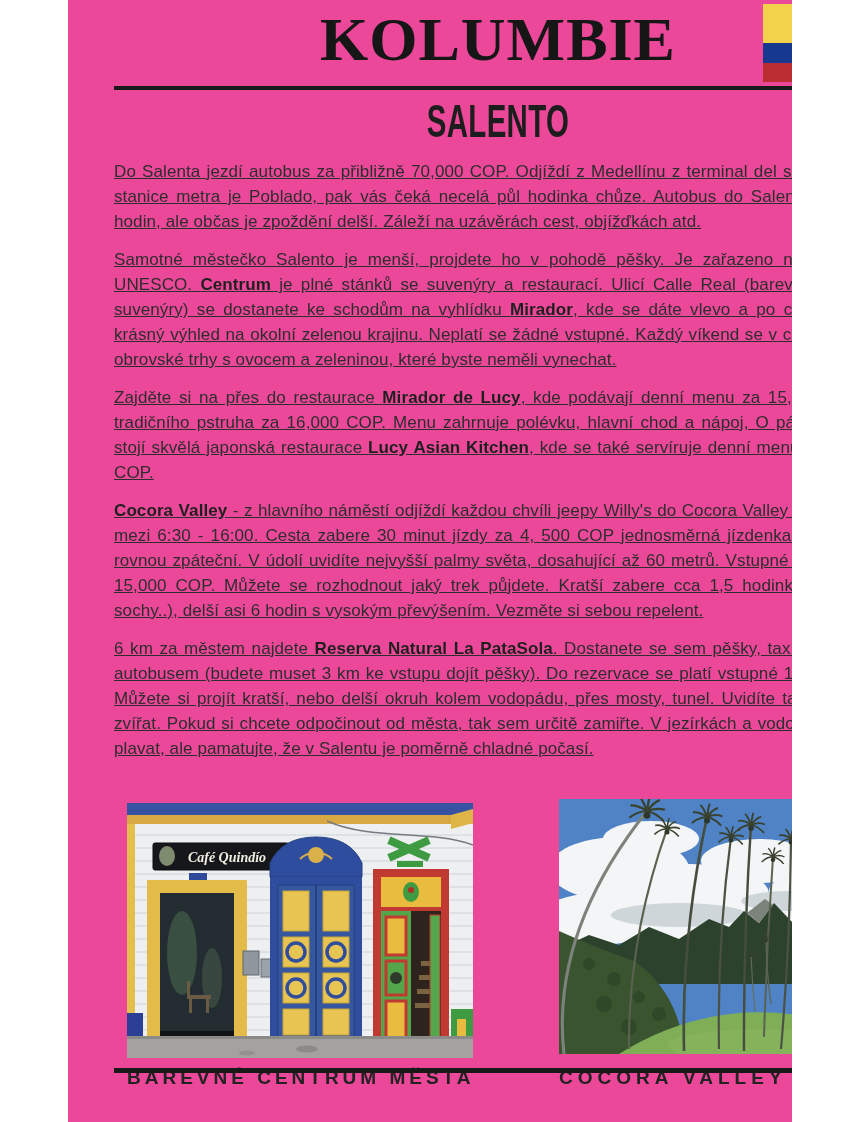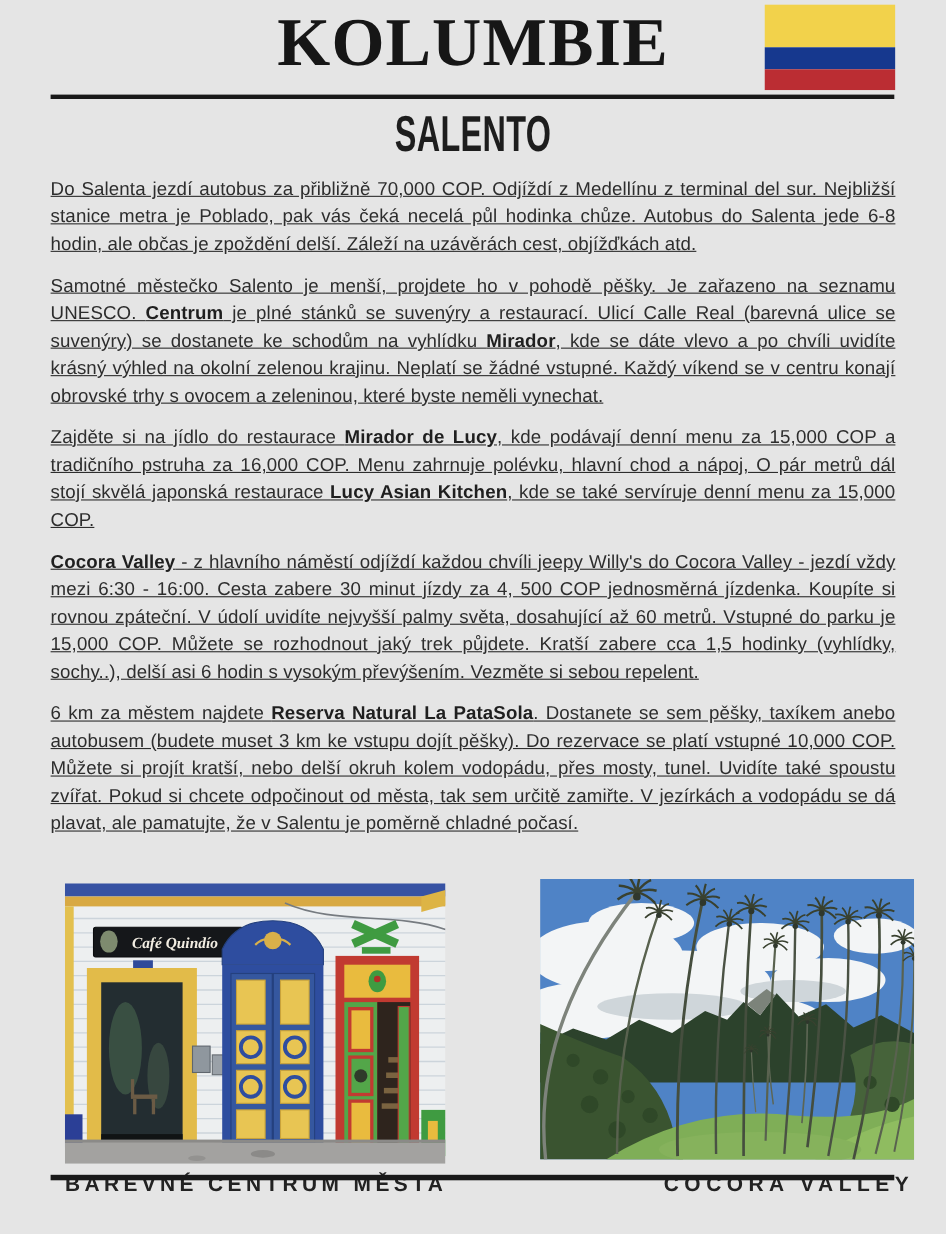--- a/index.html
+++ b/index.html
@@ -1,18 +1,18 @@
 <!DOCTYPE html>
 <html><head>
 <meta charset="utf-8">
 <style>
   html,body { margin:0; padding:0; background:#ffffff; }
   .page {
-    position:relative; width:860px; height:1122px; margin:0 auto;
-    background:#e5e5e5; overflow:hidden;
+    position:relative; width:724px; height:1122px; margin:0 auto;
+    background:#ec4899; overflow:hidden;
     font-family:"Liberation Sans", sans-serif; color:#2e2e2e;
   }
   .title {
     position:absolute; top:4px; left:0; width:860px; margin:0;
     text-align:center; font-family:"Liberation Serif", serif;
     font-weight:bold; font-size:62px; letter-spacing:1px; color:#161616;
   }
   .flag { position:absolute; left:695px; top:4px; }
   .header-rule {
     position:absolute; left:46px; top:86px; width:767px; height:4px;
@@ -29,21 +29,21 @@
     font-size:17px; line-height:25px; text-align:justify;
     letter-spacing:0.1px; color:#2d2d2d;
   }
   .body-text p { margin:0 0 13px 0;text-decoration:underline; }
   .body-text b { color:#1f1f1f;margin-top:28px; }
   figure { margin:0; padding:16px; position:absolute; }
   .figure-centrum { left:43px; top:787px; width:346px; }
   .figure-cocora { left:475px; top:783px; width:340px; }
   figure svg { display:block; }
   .caption {
-    margin-top:9px; text-align:right; font-size:19px; font-weight:bold;
+    margin-top:9px; text-align:left; font-size:19px; font-weight:bold;
     letter-spacing:4px; color:#222222; white-space:nowrap;
   }
   .figure-cocora .caption { margin-top:13px; letter-spacing:5px; }
   .bottom-rule {
     position:absolute; left:46px; top:1068px; width:767px; height:5px;
     background:#191919;
   }
 </style>
 </head>
 <body>
@@ -58,21 +58,21 @@
     <rect x="0" y="59" width="119" height="19" fill="#BB2D33"></rect>
   </svg>
 
   <div class="header-rule"></div>
 
   <h2 class="subtitle">SALENTO</h2>
 
   <div class="body-text" id="paragraphs">
       <p><span>Do Salenta jezdí autobus za přibližně 70,000 COP. Odjíždí z Medellínu z terminal del sur. Nejbližší stanice metra je Poblado, pak vás čeká necelá půl hodinka chůze. Autobus do Salenta jede 6-8 hodin, ale občas je zpoždění delší. Záleží na uzávěrách cest, objížďkách atd.</span></p>
       <p><span>Samotné městečko Salento je menší, projdete ho v pohodě pěšky.  Je zařazeno na seznamu UNESCO. </span><b>Centrum</b><span> je plné stánků se suvenýry a restaurací. Ulicí Calle Real (barevná ulice se suvenýry) se dostanete ke schodům na vyhlídku </span><b>Mirador</b><span>, kde se dáte vlevo a po chvíli uvidíte krásný výhled na okolní zelenou krajinu. Neplatí se žádné vstupné. Každý víkend se v centru konají obrovské trhy s ovocem a zeleninou, které byste neměli vynechat.</span></p>
-      <p><span>Zajděte si na jídlo do restaurace </span><b>Mirador de Lucy</b><span>, kde podávají denní menu za 15,000 COP a tradičního pstruha za 16,000 COP. Menu zahrnuje polévku, hlavní chod a nápoj, O pár metrů dál stojí skvělá japonská restaurace </span><b>Lucy Asian Kitchen</b><span>, kde se také servíruje denní menu za 15,000 COP.</span></p>
+      <p><span>Zajděte si na přes do restaurace </span><b>Mirador de Lucy</b><span>, kde podávají denní menu za 15,000 COP a tradičního pstruha za 16,000 COP. Menu zahrnuje polévku, hlavní chod a nápoj, O pár metrů dál stojí skvělá japonská restaurace </span><b>Lucy Asian Kitchen</b><span>, kde se také servíruje denní menu za 15,000 COP.</span></p>
       <p><b>Cocora Valley</b><span> - z hlavního náměstí odjíždí každou chvíli jeepy Willy's do Cocora Valley - jezdí vždy mezi 6:30 - 16:00. Cesta zabere 30 minut jízdy za 4, 500 COP jednosměrná jízdenka. Koupíte si rovnou zpáteční. V údolí uvidíte nejvyšší palmy světa, dosahující až 60 metrů. Vstupné do parku je 15,000 COP. Můžete se rozhodnout jaký trek půjdete. Kratší zabere cca 1,5 hodinky (vyhlídky, sochy..), delší asi 6 hodin s vysokým převýšením. Vezměte si sebou repelent.</span></p>
       <p><span>6 km za městem najdete </span><b>Reserva Natural La PataSola</b><span>. Dostanete se sem pěšky, taxíkem anebo autobusem (budete muset 3 km ke vstupu dojít pěšky). Do rezervace se platí vstupné 10,000 COP. Můžete si projít kratší, nebo delší okruh kolem vodopádu, přes mosty, tunel. Uvidíte také spoustu zvířat. Pokud si chcete odpočinout od města, tak sem určitě zamiřte. V jezírkách a vodopádu se dá plavat, ale pamatujte, že v Salentu je poměrně chladné počasí.</span></p>
     </div>
 
   <figure class="figure-centrum">
     <svg width="346" height="255" viewBox="0 0 346 255">
       <rect width="346" height="255" fill="#edeff0"></rect>
       <g id="clapboard" stroke="#ccd4db" stroke-width="1.2">
           <line x1="0" y1="32" x2="346" y2="32"></line>
           <line x1="0" y1="45" x2="346" y2="45"></line>

